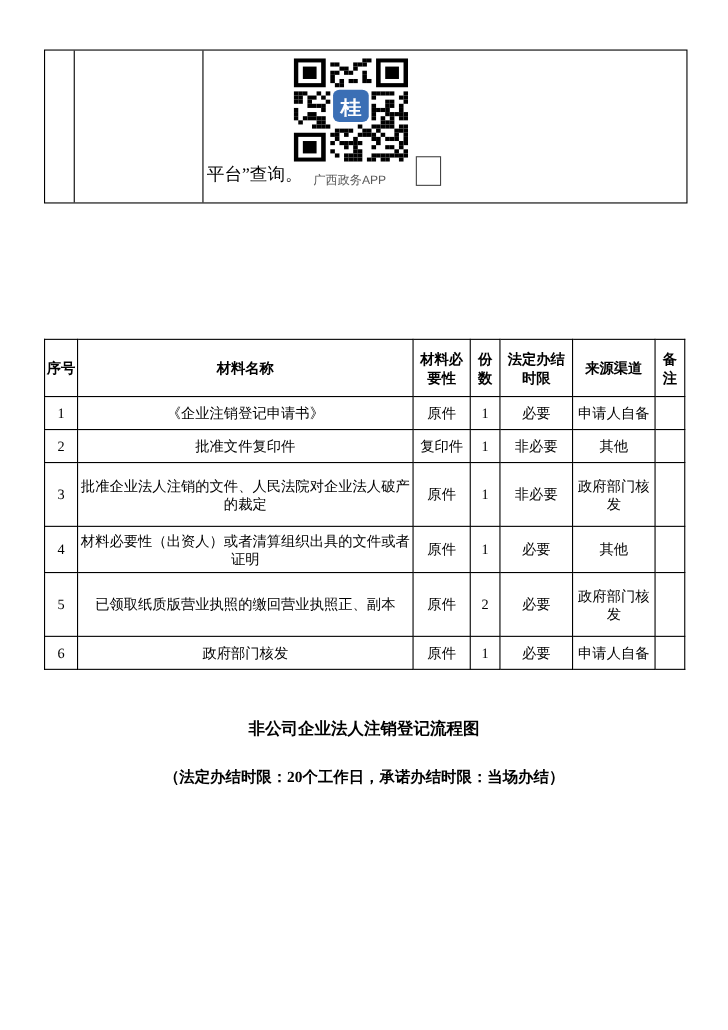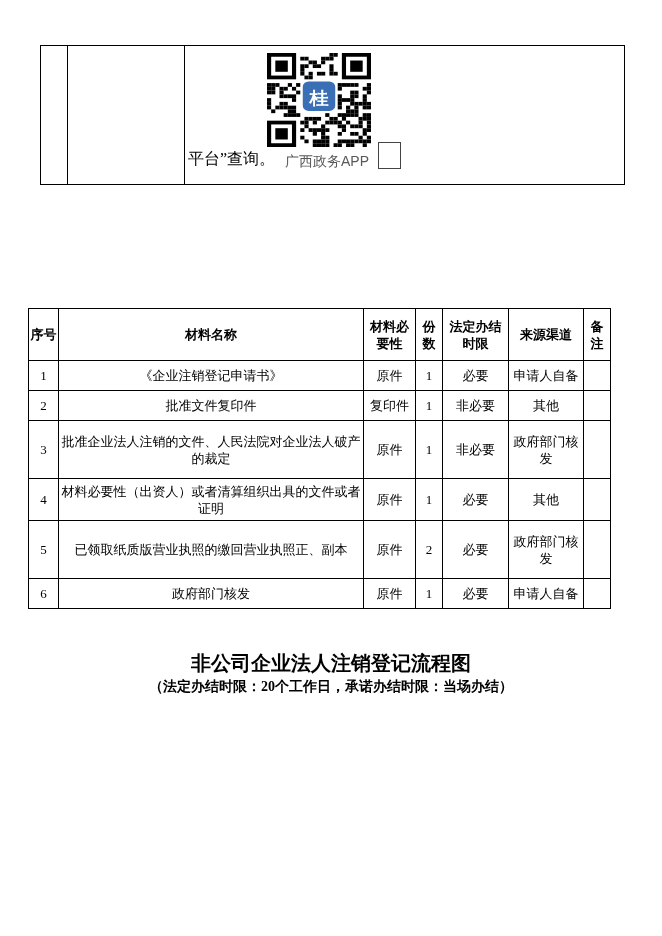--- a/index.html
+++ b/index.html
@@ -15,55 +15,55 @@
     position:absolute; left:40px; top:45px; width:585px; height:140px;
     border:1px solid #000; display:flex; background:#fff;
   }
   .frag-col-a { width:27px; border-right:1px solid #000; }
   .frag-col-b { width:117px; border-right:1px solid #000; }
   .frag-col-c { flex:1; position:relative; }
   .platform-text { position:absolute; left:3px; bottom:14px; font-size:16px; white-space:nowrap; }
   .qr { position:absolute; left:82px; top:7px; width:104px; height:94px; }
   .qr svg { display:block; }
   .qr-caption {
-    position:absolute; left:100px; bottom:13px; font-size:14px; color:#595959;
+    position:absolute; left:100px; bottom:13px; font-size:11px; color:#595959;
     font-family:"Liberation Sans", sans-serif; white-space:nowrap;
   }
   .mini-box { position:absolute; left:193px; bottom:15px; width:23px; height:27px; border:1px solid #444; background:#fff; }
 
   
   .doc-title {
     text-align:center; font-family:"Liberation Sans", sans-serif; font-weight:bold;
     font-size:30px; line-height:40px; letter-spacing:2px;
   }
 
   
   .materials-table {
-    margin:25px 0 0 28px; width:582px;
+    margin:25px 0 0 40px; width:582px;
     border-collapse:collapse; table-layout:fixed;
   }
   .materials-table th, .materials-table td {
     border:1px solid #000; text-align:center; vertical-align:middle;
     word-break:break-all; padding:1px; font-size:13px; line-height:17px;
   }
   .materials-table th { font-weight:bold; height:52px; }
   .materials-table tbody tr:nth-child(1){ height:30px; }
   .materials-table tbody tr:nth-child(2){ height:30px; }
   .materials-table tbody tr:nth-child(3){ height:58px; }
   .materials-table tbody tr:nth-child(4){ height:42px; }
   .materials-table tbody tr:nth-child(5){ height:58px; }
   .materials-table tbody tr:nth-child(6){ height:30px; }
 
   
   .flow-title {
     margin-top:44px; text-align:center; font-family:"Liberation Sans", sans-serif;
-    font-weight:bold; font-size:20px; line-height:20px;
+    font-weight:bold; font-size:15px; line-height:20px;
   }
   .flow-subtitle {
-    margin-top:5px; text-align:center; font-weight:bold; font-size:14px;
+    margin-top:26px; text-align:center; font-weight:bold; font-size:14px;
     line-height:18px; font-family:"Liberation Serif", serif;
   }
 </style>
 </head>
 <body>
 
 <div class="page">
 
   <div class="fragment">
     <div class="frag-col-a"></div>

